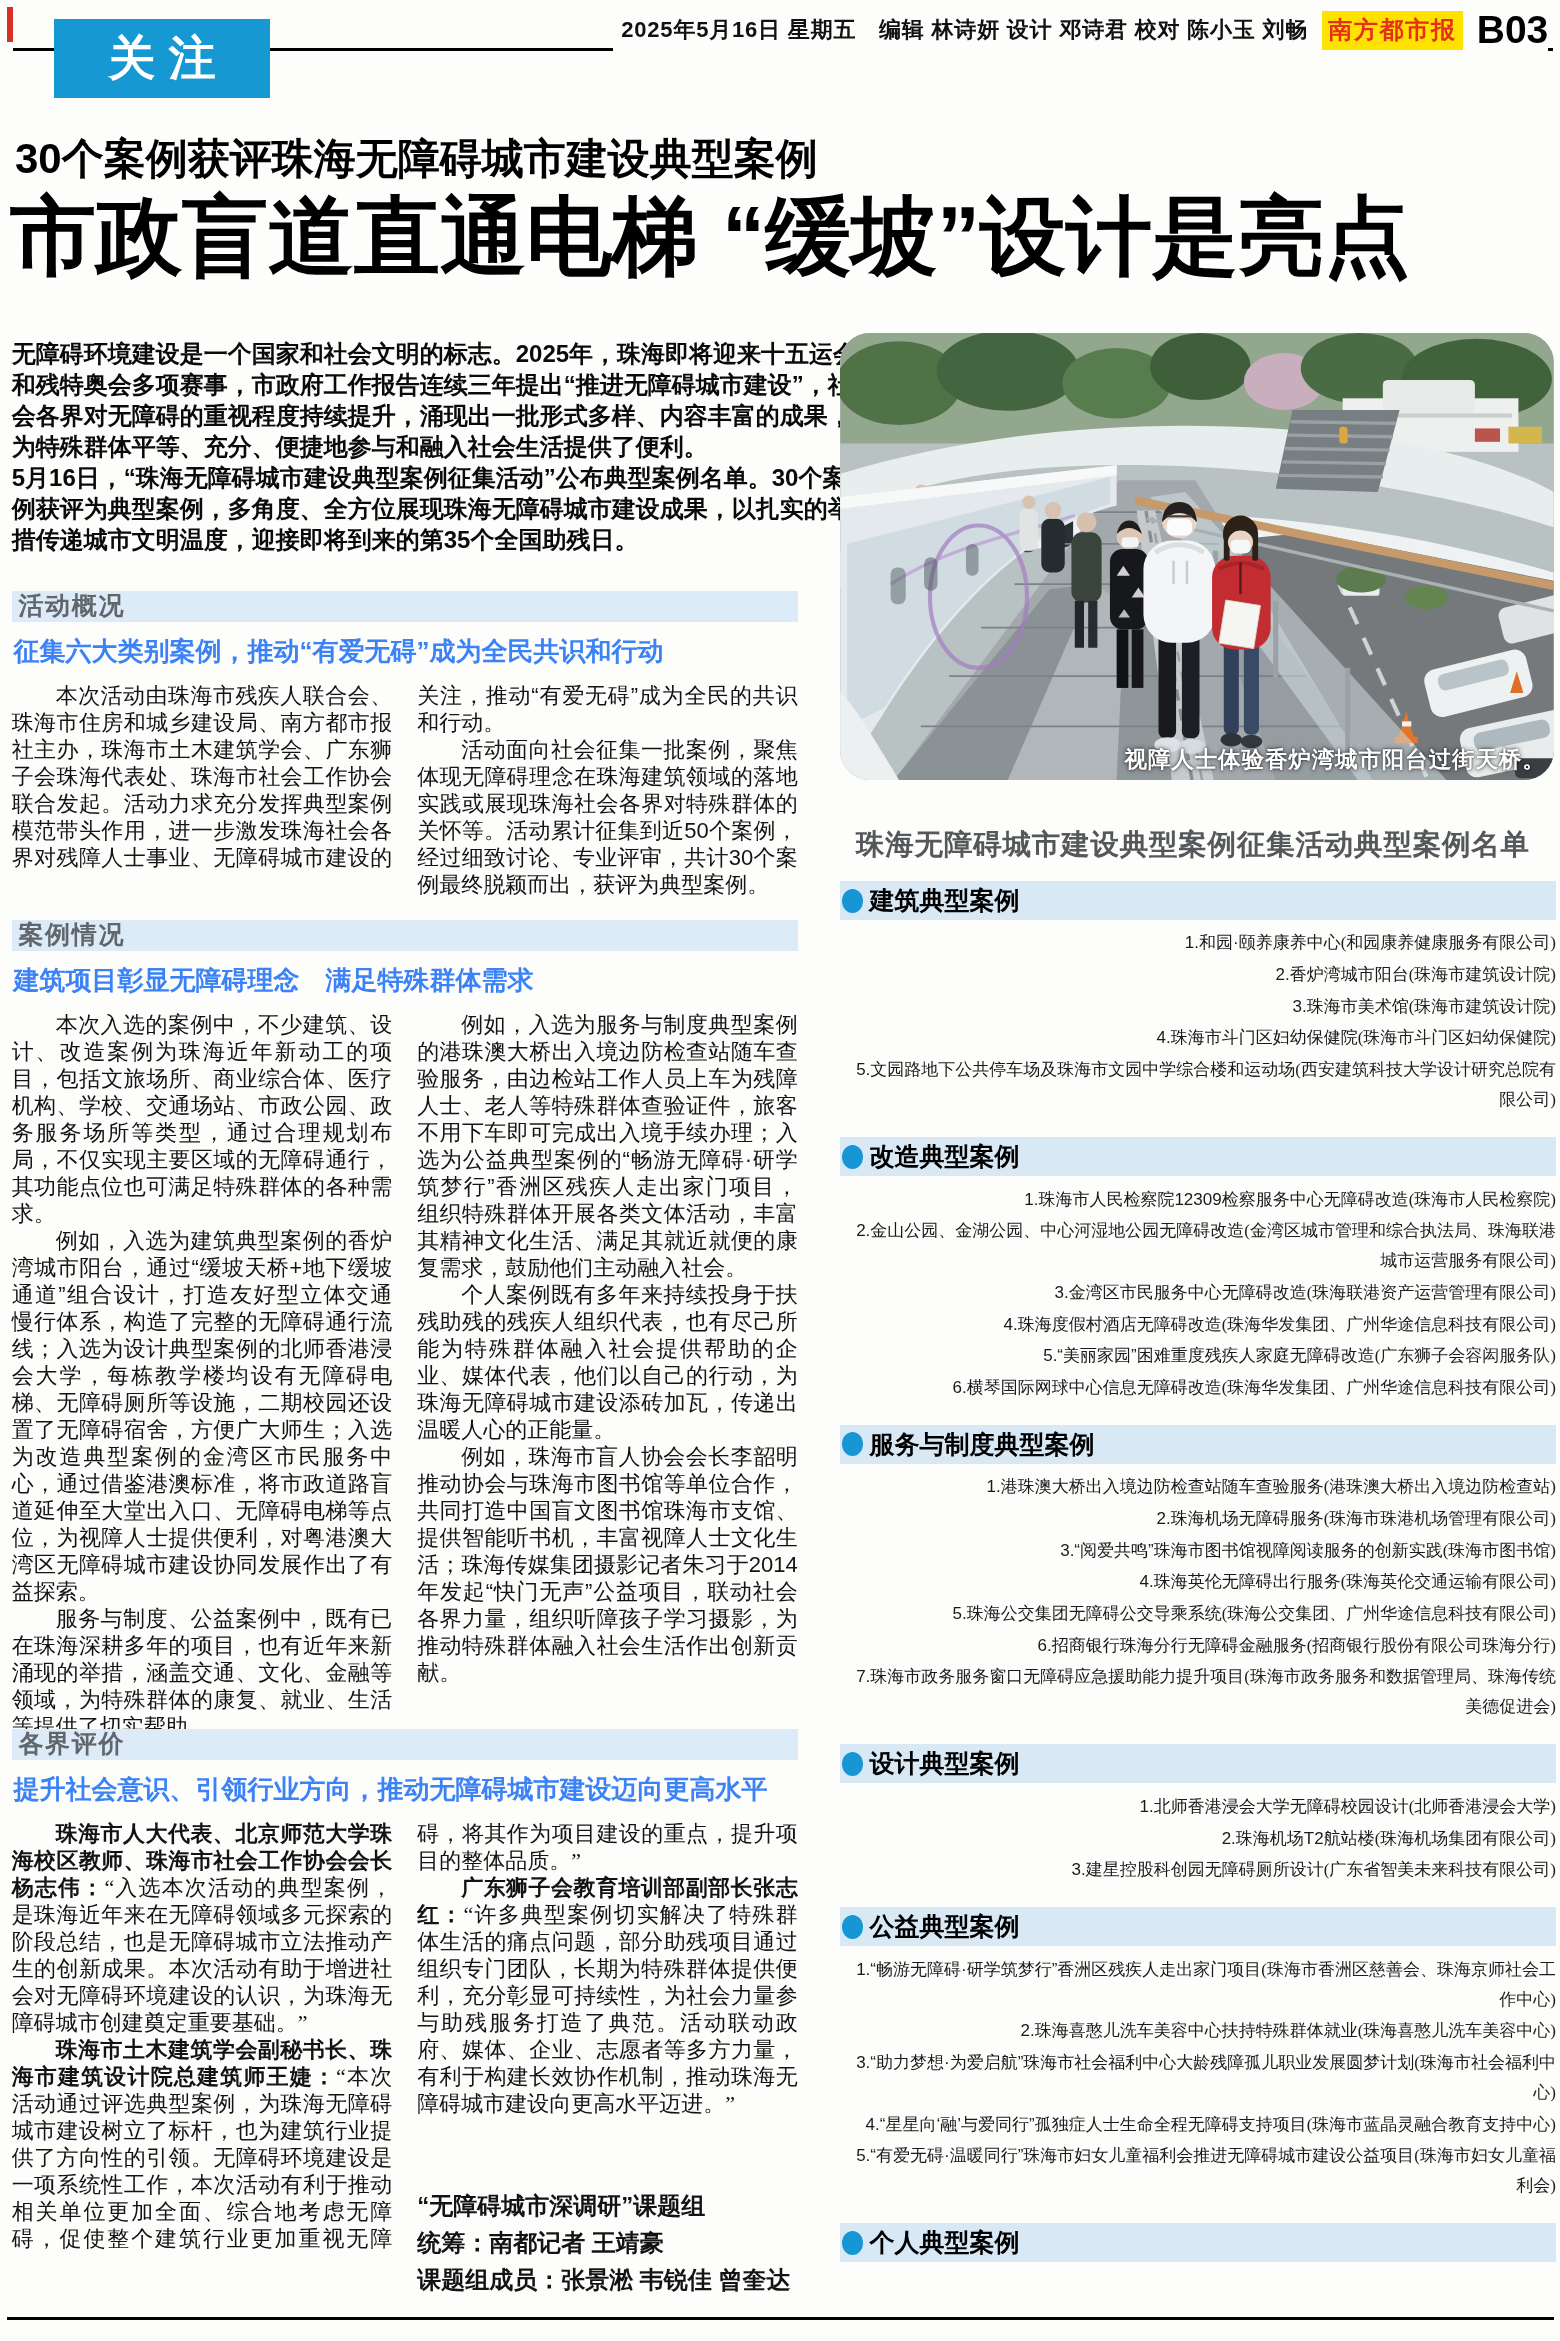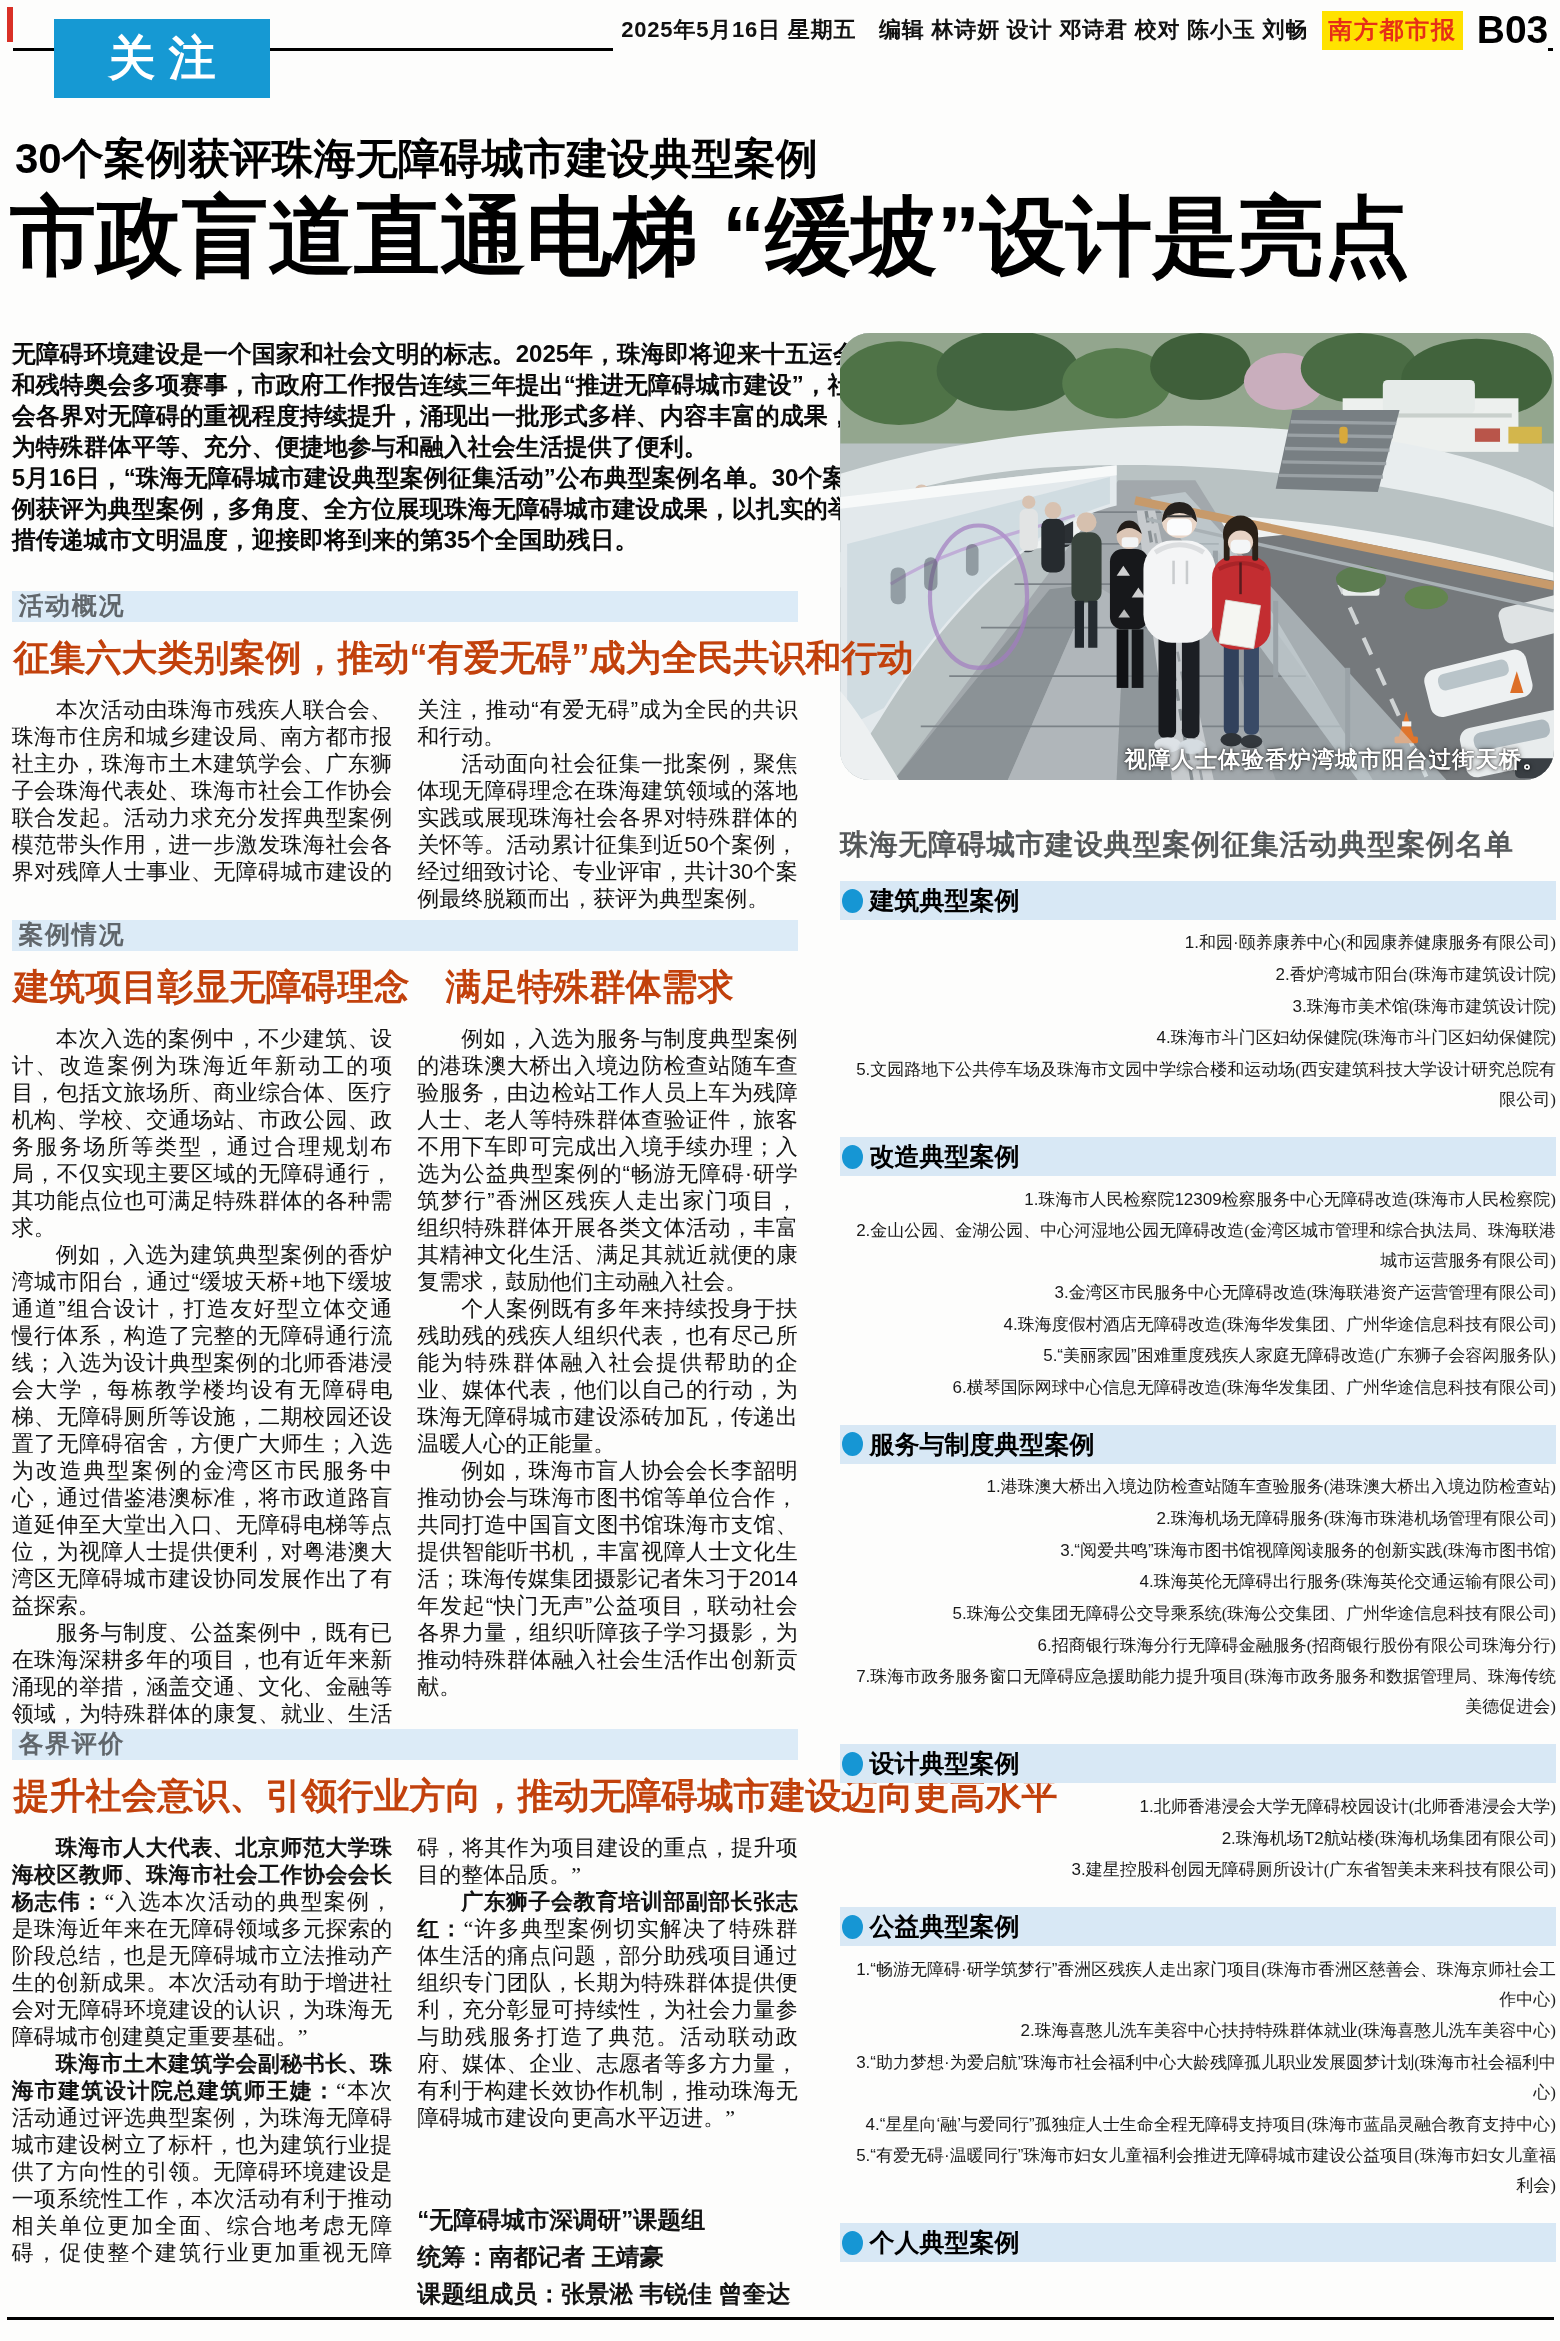--- a/index.html
+++ b/index.html
@@ -22,37 +22,37 @@
   .kicker{position:absolute;left:15px;top:131px;font-size:42px;font-weight:700;color:#000;white-space:nowrap;}
   .headline{position:absolute;left:10px;top:189px;margin:0;font-size:86px;font-weight:900;color:#000;
             white-space:nowrap;letter-spacing:0px;line-height:1.1;}
   .lead{position:absolute;left:11.7px;top:338px;width:856px;font-size:24px;line-height:31px;font-weight:600;color:#0a0a0a;}
   .lead p{margin:0;}
 
   
   .sec{position:absolute;left:11.7px;width:786px;}
   .tagbar{width:786px;height:31px;background:#dcebf7;display:flex;align-items:flex-end;}
   .tagbar .tag{font-size:25px;font-weight:800;color:#60666b;padding-left:6.7px;letter-spacing:1.7px;}
-  .sec h2{margin:11.7px 0 0 1.7px;font-size:36px;font-weight:800;color:#c2410c;white-space:nowrap;letter-spacing:0;}
+  .sec h2{margin:11.7px 0 0 1.7px;font-size:26px;font-weight:800;color:#3b82f6;white-space:nowrap;letter-spacing:0;}
   .cols{margin-top:13.4px;column-count:2;column-gap:25px;font-size:22px;line-height:27px;color:#131313;text-align:justify;}
   .bodyp{margin:0;text-indent:2em;}
   .quote .qlead{font-weight:800;}
   .quote .qtext{font-family:"Liberation Serif","DejaVu Serif",serif;}
   .credits{margin-top:70px;break-inside:avoid;}
   .credit{margin:0;font-size:24px;line-height:37px;font-weight:800;text-indent:0;}
 
   
   .photo{position:absolute;left:840px;top:333px;width:714px;height:447px;overflow:hidden;background:#b9c2c3;border-radius:30px;}
   .photo svg{display:block;width:714px;height:447px;}
   .photo-caption{position:absolute;right:8.4px;bottom:5px;color:#fff;font-size:22.6px;font-weight:700;
                  text-shadow:0 0 5px rgba(0,0,0,.65),0 0 1.7px rgba(0,0,0,.8);letter-spacing:0.8px;}
 
   
   .caselist{position:absolute;left:840px;top:826px;width:716px;}
-  .list-title{margin:0 0 17px 0;font-size:28.5px;font-weight:800;color:#55585a;letter-spacing:0.8px;}
+  .list-title{margin:0 0 17px 16px;font-size:28.5px;font-weight:800;color:#55585a;letter-spacing:0.8px;}
   .group{margin-top:22px;}
   .group:first-of-type{margin-top:0;}
   .gbar{height:39px;background:#d8e8f5;display:flex;align-items:center;margin-bottom:8.4px;}
   .dot{width:21px;height:24px;border-radius:50%;background:#1696d4;margin:0 6.7px 0 1.7px;flex:0 0 auto;}
   .gname{font-size:25px;font-weight:800;color:#000;}
   .gitems{margin:0;padding:0;list-style:none;}
   .gitem{font-size:17px;line-height:30px;color:#191919;margin:0 0 1.7px 0;text-align:right;}
   .gitem .it{font-weight:500;}
   .gitem .io{font-family:"Liberation Serif","DejaVu Serif",serif;color:#1d1d1d;}
 

